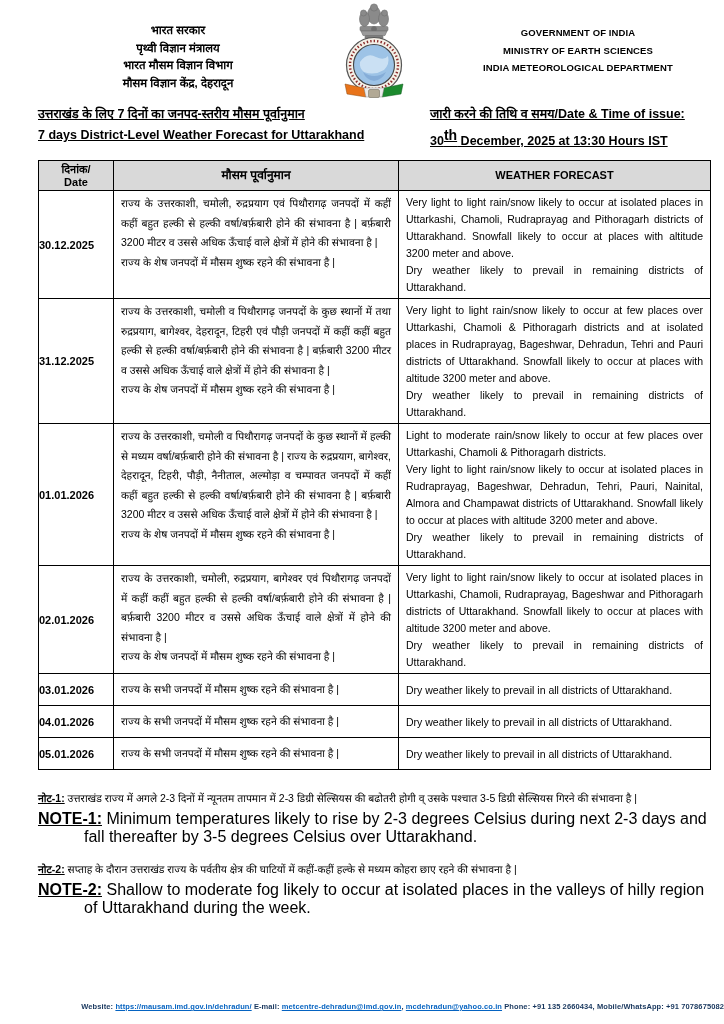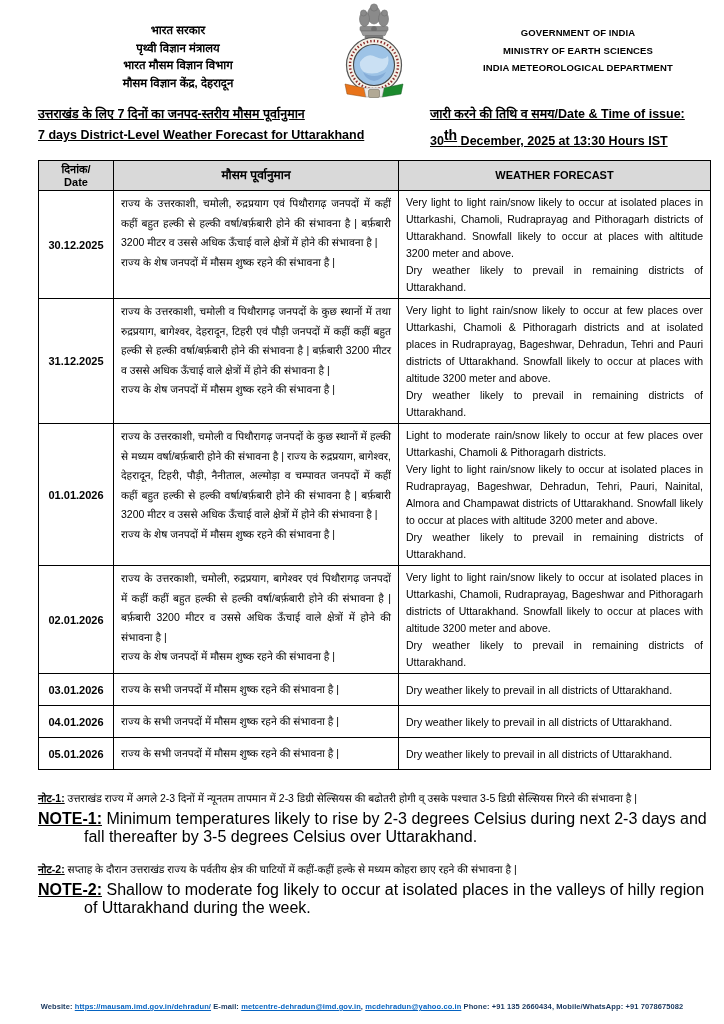--- a/index.html
+++ b/index.html
@@ -41,21 +41,21 @@
     width: 672px; border-collapse: collapse; table-layout: fixed;
     margin-top: 8px;
   }
   .forecast th, .forecast td { border: 1px solid #000; }
   .forecast thead th {
     background: #d9d9d9; height: 30px; vertical-align: middle;
     font-size: 11px; font-weight: bold; line-height: 13px;
   }
   .forecast thead th.h-hindi { font-size: 12px; }
   td.c-date {
-    vertical-align: middle; text-align: center;
+    vertical-align: middle; text-align: left;
     font-weight: bold; font-size: 11px;
   }
   td.c-hi {
     vertical-align: top; padding: 3px 7px 2px 7px;
     font-size: 10.5px; line-height: 19.5px; text-align: justify;
   }
   td.c-en {
     vertical-align: top; padding: 3px 7px 2px 7px;
     font-size: 10.5px; line-height: 17px; text-align: justify;
   }
@@ -71,21 +71,21 @@
   .notes { margin-top: 18px; }
   .note { padding-left: 46px; text-indent: -46px; }
   .note-hi { font-size: 10.5px; line-height: 20px; }
   .note-en { font-size: 16px; line-height: 17.5px; margin-top: 2px; }
   .note-label { font-weight: bold; text-decoration: underline; }
   .note-gap { height: 14px; }
 
   
   .footer {
     position: absolute; left: 0; right: 0; bottom: 13px;
-    text-align: center; font-size: 7.5px; font-weight: bold;
+    text-align: right; font-size: 7.5px; font-weight: bold;
     color: #17365d; letter-spacing: .1px;
   }
   .footer a, .footer .link {
     color: #0563c1; text-decoration: underline; cursor: pointer;
   }
 </style>
 </head>
 <body>
 
 <div class="page">

